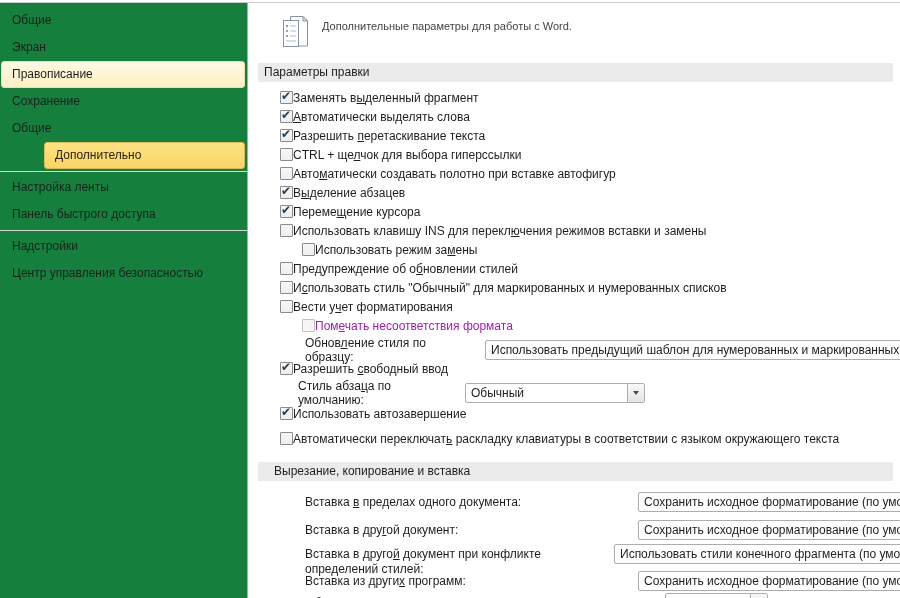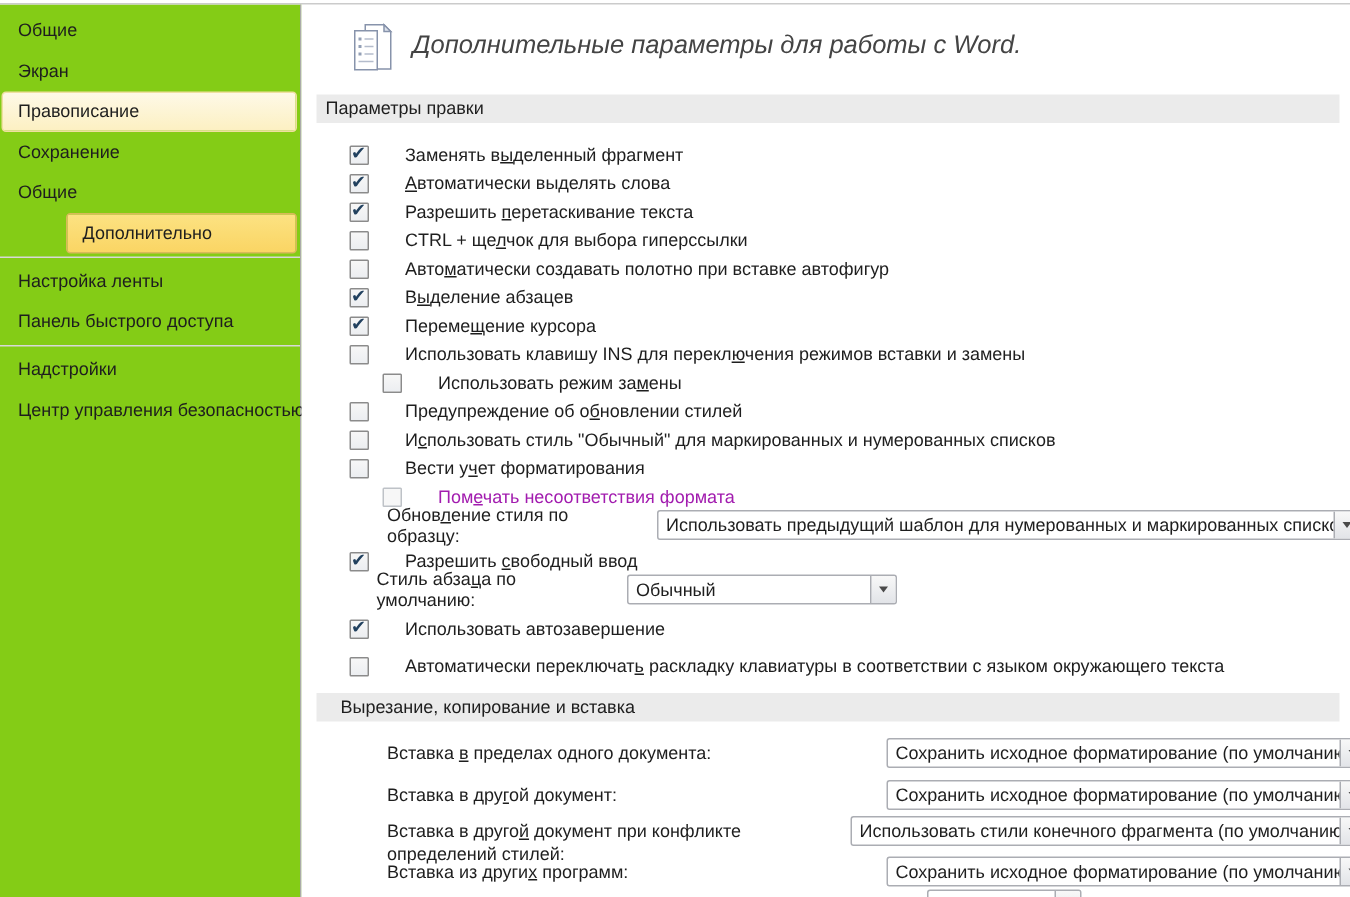--- a/index.html
+++ b/index.html
@@ -7,40 +7,40 @@
     --hover_top:#FEF9E7; --hover_bottom:#FCF0C2; --hover_border:#EFDFA0;
     --section_bar:#EBEBEB; --dd_border:#ABADB3; --check_color:#22415F;
   }
   *{box-sizing:border-box;margin:0;padding:0;}
   html,body{width:900px;height:598px;overflow:hidden;}
   body{font-family:"Liberation Sans","DejaVu Sans",sans-serif;font-size:12px;color:#1E1E1E;background:#fff;position:relative;}
   .top-line{position:absolute;top:2px;left:0;right:0;height:1px;background:#CBCBCB;}
   .layout{display:flex;width:900px;height:598px;padding-top:3px;}
 
   
-  .sidebar{width:201px;flex:none;border-right:1px solid #ABABAB;padding-top:4px;background:#84cc16;}
+  .sidebar{width:248px;flex:none;border-right:1px solid #ABABAB;padding-top:4px;background:#15803d;}
   .side-item{height:27px;line-height:25px;padding-left:10px;margin:0 2px 0 1px;border:1px solid transparent;border-radius:3px;cursor:default;white-space:nowrap;}
   .side-item.hover{background:linear-gradient(var(--hover_top),var(--hover_bottom));border-color:var(--hover_border);}
   .side-item.selected{background:linear-gradient(var(--selected_top),var(--selected_bottom));border-color:var(--selected_border);margin-left:44px;}
   .side-sep{border-top:1px solid #D8D8D8;margin:2px 0;}
 
   
   .content{flex:1;padding:0 7px 0 10px;background:#fff;overflow:hidden;}
   .page-header{display:flex;align-items:flex-start;height:56px;}
   .page-header .hicon{margin:11px 12px 0 22px;flex:none;}
-  .page-header .htitle{margin-top:17px;font-size:17px;color:#444;font-style:italic;}
+  .page-header .htitle{margin-top:17px;font-size:11px;color:#444;}
 
   .section-bar{height:19px;line-height:19px;background:var(--section_bar);font-weight:normal;padding-left:6px;margin-top:4px;}
   .section-bar + .rows{margin-top:9px;}
   .rows{padding-left:19px;}
   .rows.paste{margin-top:10px;}
   .sec2{margin-top:11px;padding-left:16px;}
 
   .row{position:relative;margin-left:28px;}
-  .check-row{display:flex;align-items:flex-end;height:19px;margin-left:3px;gap:24px;}
+  .check-row{display:flex;align-items:flex-start;height:19px;margin-left:3px;gap:0;}
   .check-row.indent{margin-left:25px;}
   .check-row.disabled .lbl{color:#a21caf;}
   .cb{width:13px;height:13px;flex:none;border:1px solid #8B8B8B;border-radius:1px;background:linear-gradient(#F7F7F7,#ECEEF1);position:relative;}
   .cb.checked::after{content:"\2714";position:absolute;left:0;top:-3px;font-size:12px;font-weight:bold;color:var(--check_color);}
   .cb.disabled{border-color:#BEC2C7;background:#F7F7F7;}
   u{text-underline-offset:1px;}
 
   
   .dd{height:20px;border:1px solid var(--dd_border);border-radius:2px;background:#fff;display:flex;align-items:stretch;overflow:hidden;}
   .dd-value{flex:1;line-height:18px;padding-left:5px;white-space:nowrap;overflow:hidden;}

